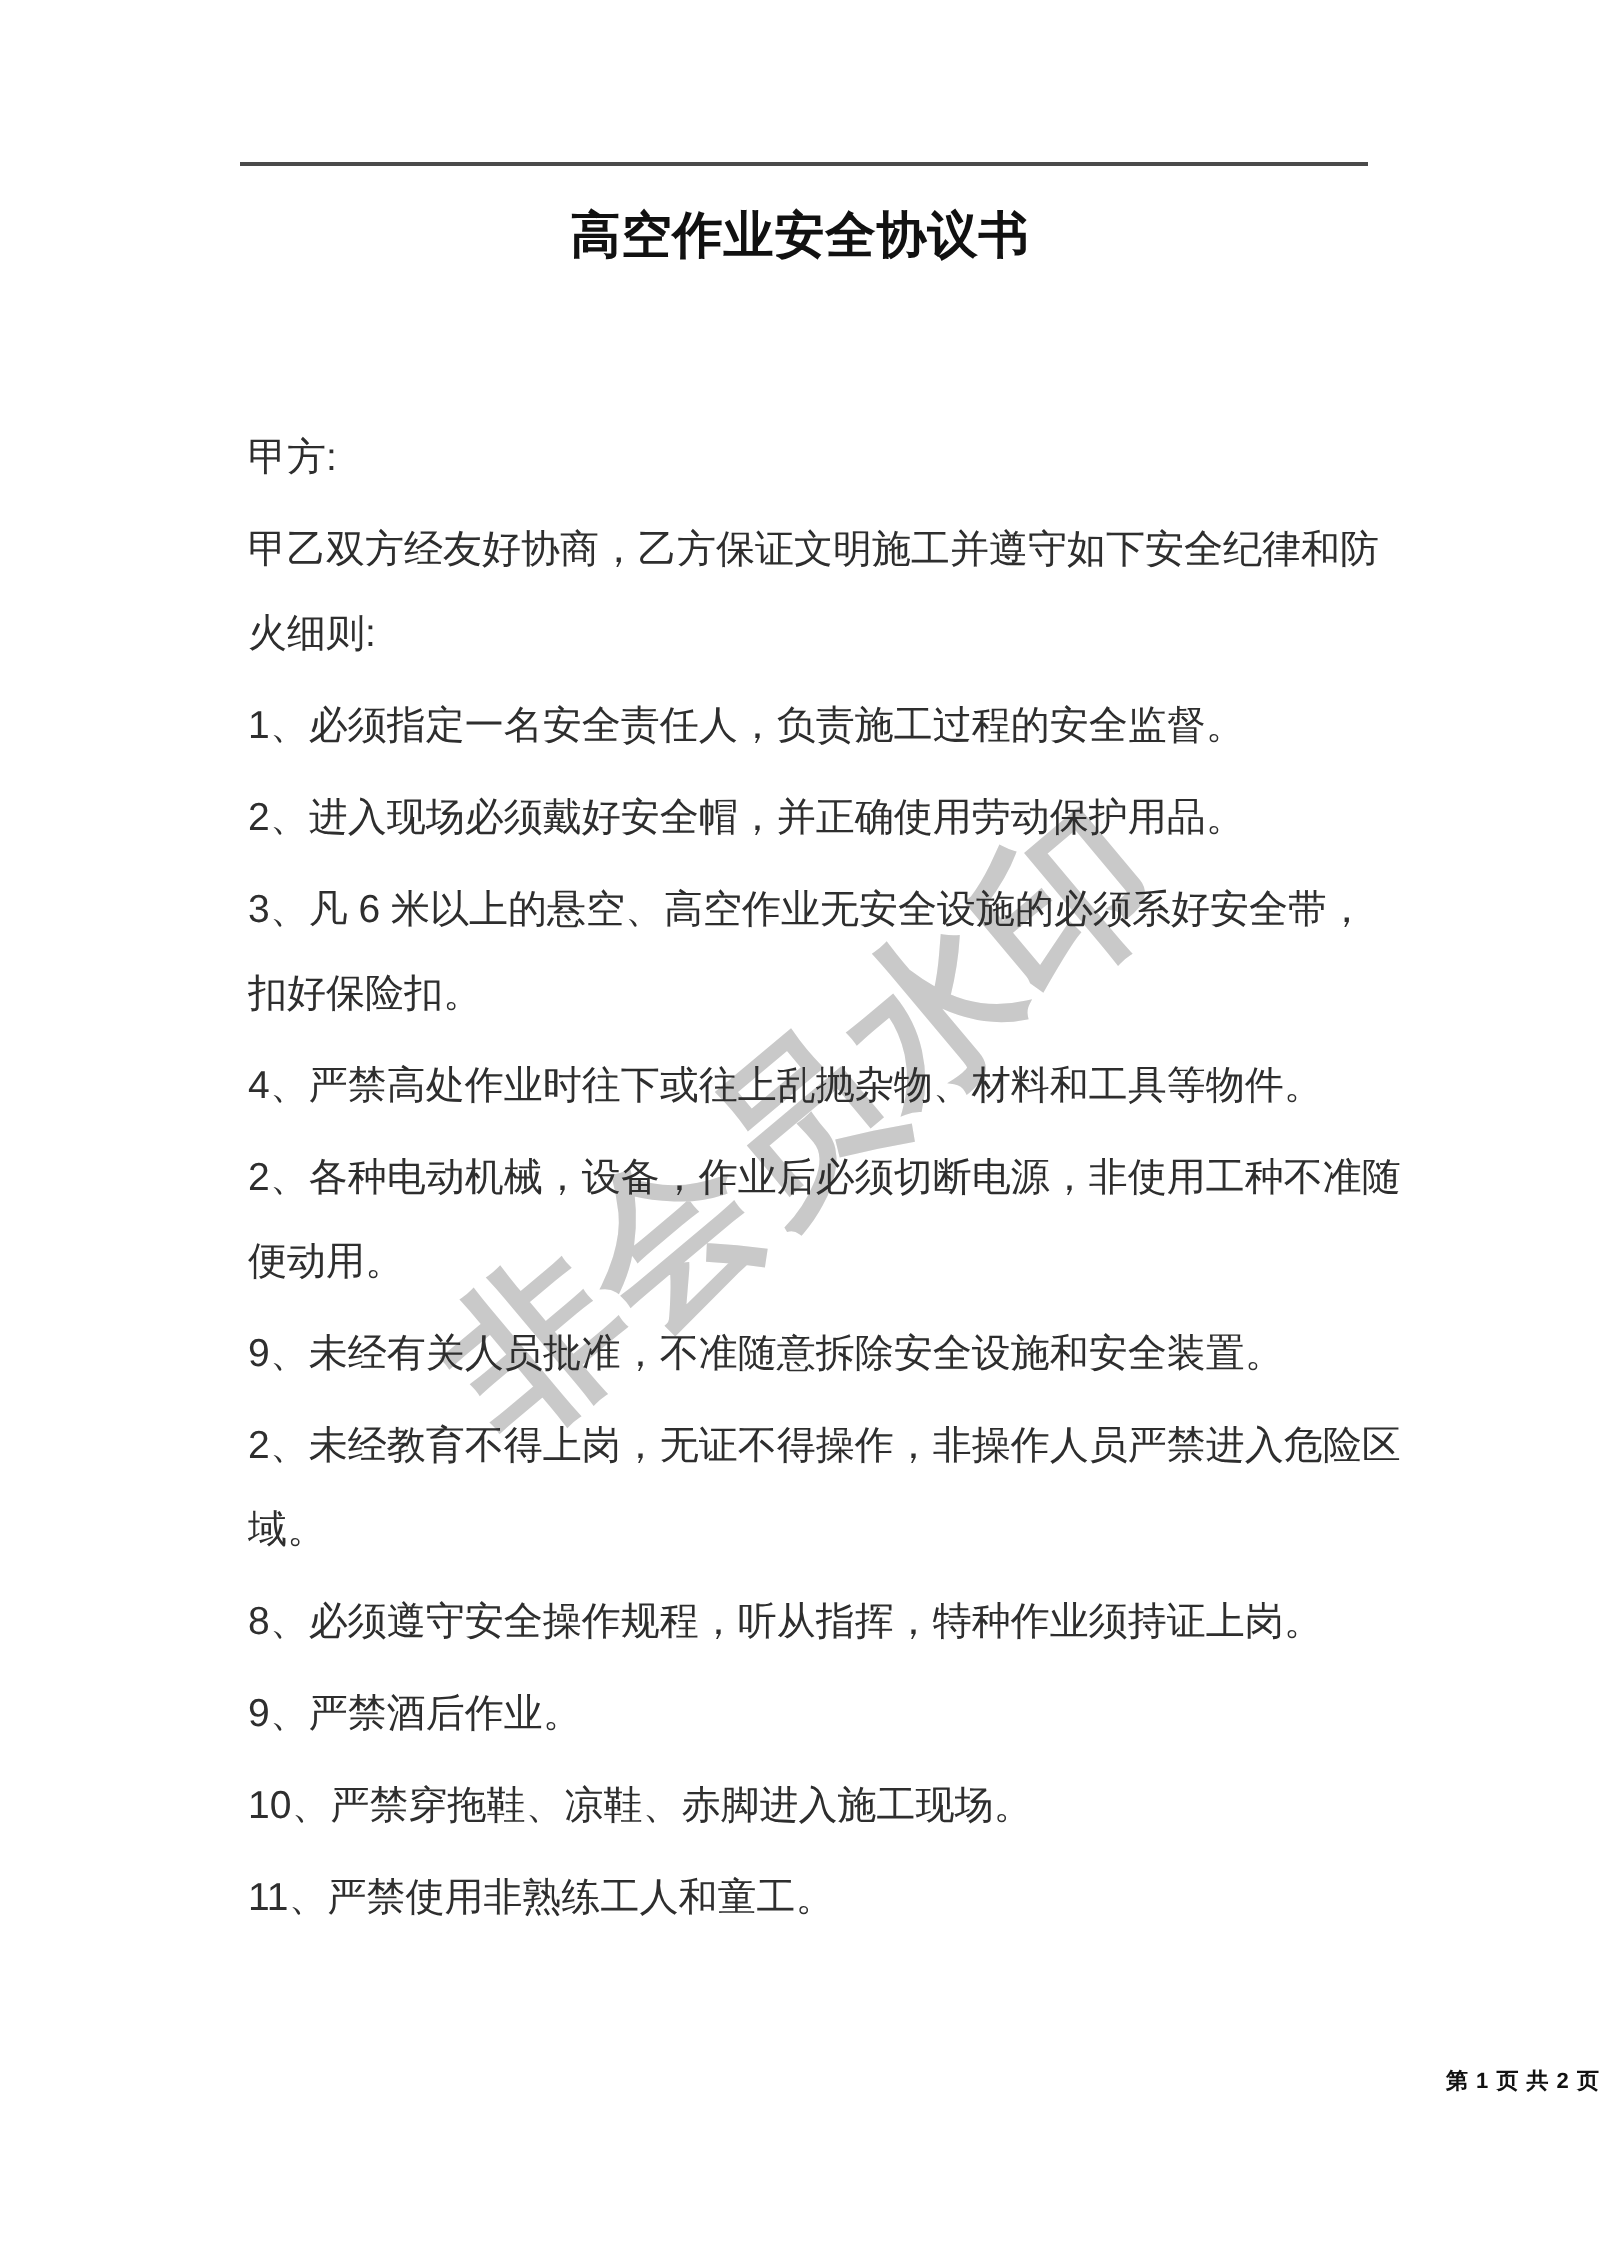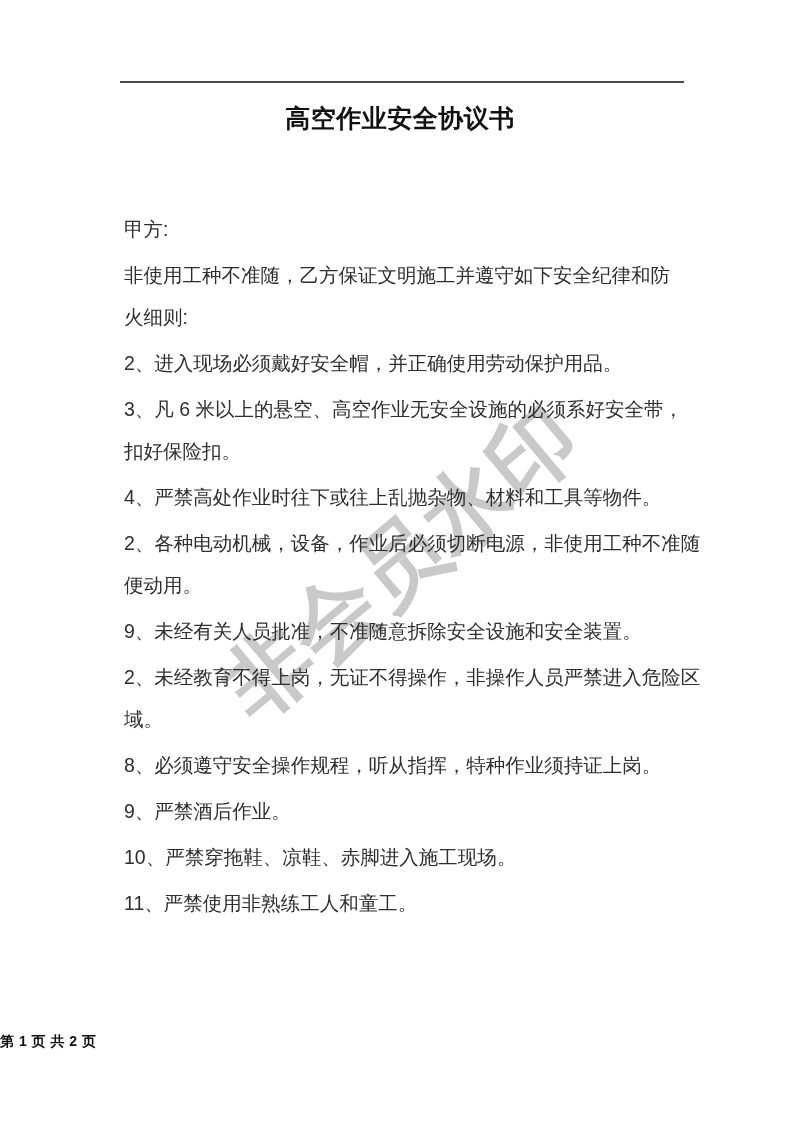--- a/index.html
+++ b/index.html
@@ -61,45 +61,46 @@
   }
   .content p {
     margin: 4px;
     white-space: pre-wrap;
   }
   .page-footer {
     position: absolute;
     left: 0;
     right: 0;
     top: 1031px;
-    text-align: left;
-    font-size: 14px;
+    text-align: right;
+    font-size: 11px;
     line-height: 20px;
     font-weight: 700;
     letter-spacing: 0.5px;
     color: #111111;
     z-index: 1;
   }
 </style>
 </head>
 <body>
 
 <div class="page">
 
   <div class="header-rule" style="background: rgb(74, 74, 74);"></div>
 
   <h1 class="doc-title" style="color: rgb(17, 17, 17);">高空作业安全协议书</h1>
 
   <div class="watermark" style="color: rgb(201, 201, 201);">非会员水印</div>
 
   <div class="content" style="color: rgb(46, 46, 46);">
     <p>甲方:</p>
-    <p>非使用工种不准随，乙方保证文明施工并遵守如下安全纪律和防
+    <p>甲乙双方经友好协商，乙方保证文明施工并遵守如下安全纪律和防
 火细则:</p>
     <div>
+        <p>1、必须指定一名安全责任人，负责施工过程的安全监督。</p>
         <p>2、进入现场必须戴好安全帽，并正确使用劳动保护用品。</p>
         <p>3、凡 6 米以上的悬空、高空作业无安全设施的必须系好安全带，
 扣好保险扣。</p>
         <p>4、严禁高处作业时往下或往上乱抛杂物、材料和工具等物件。</p>
         <p>2、各种电动机械，设备，作业后必须切断电源，非使用工种不准随
 便动用。</p>
         <p>9、未经有关人员批准，不准随意拆除安全设施和安全装置。</p>
         <p>2、未经教育不得上岗，无证不得操作，非操作人员严禁进入危险区
 域。</p>
         <p>8、必须遵守安全操作规程，听从指挥，特种作业须持证上岗。</p>

